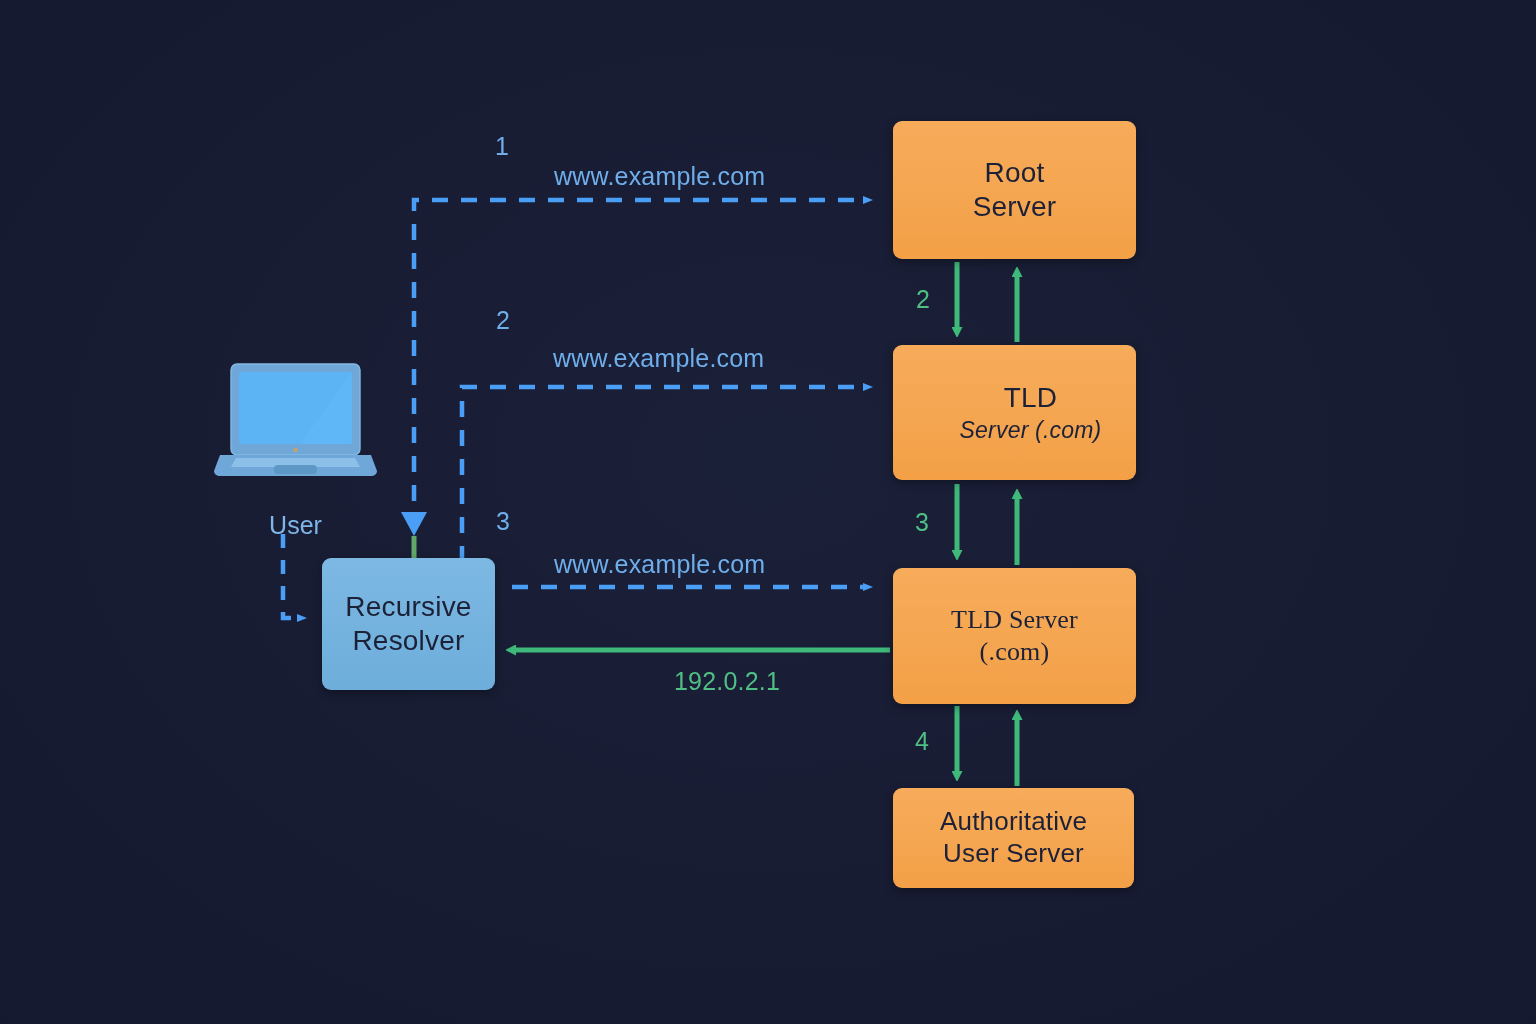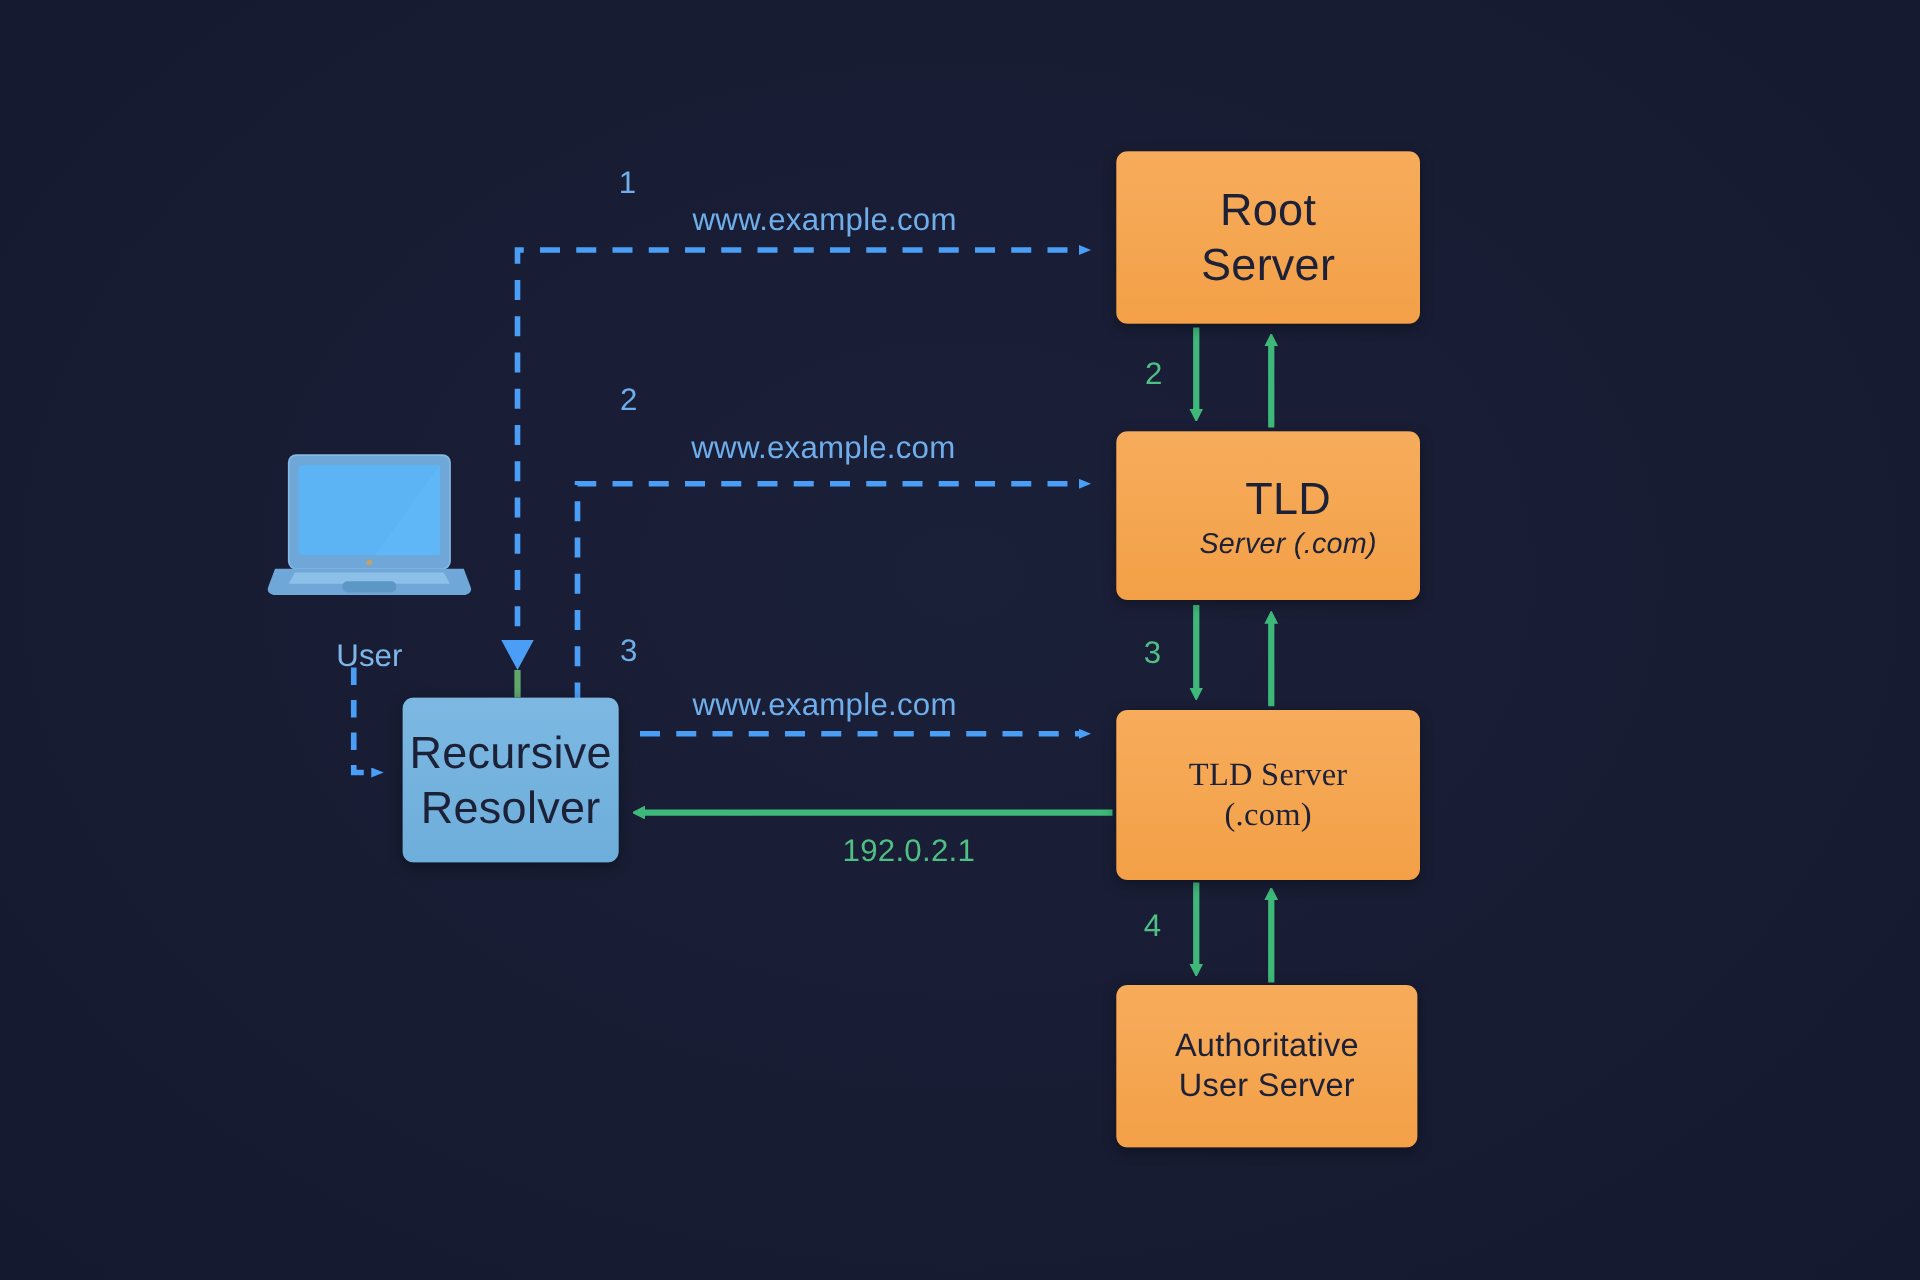--- a/index.html
+++ b/index.html
@@ -46,37 +46,37 @@
   }
   .node.server {
     background: #F5A54E;
     background-image: linear-gradient(180deg, #F7AC5B 0%, #F3A047 100%);
   }
   .node.resolver {
     background: #74B3DF;
     background-image: linear-gradient(180deg, #7CB8E2 0%, #6EAEDB 100%);
   }
   .node .line-primary {
-    font-size: 36px;
+    font-size: 28px;
     letter-spacing: 0.2px;
   }
   .node .line-secondary {
     font-size: 23px;
     letter-spacing: 0.2px;
     font-style: italic;
   }
   .node .line-equal {
     font-size: 26px;
     letter-spacing: 0.2px;
   }
 
   #node-root        { left: 893px; top: 121px; width: 243px; height: 138px; }
   #node-tld         { left: 893px; top: 345px; width: 243px; height: 135px; padding-left: 32px; }
   #node-tld2        { left: 893px; top: 568px; width: 243px; height: 136px; font-family: Liberation Serif, serif; }
-  #node-auth        { left: 893px; top: 788px; width: 241px; height: 130px; }
+  #node-auth        { left: 893px; top: 788px; width: 241px; height: 100px; }
   #node-resolver    { left: 322px; top: 558px; width: 173px; height: 132px; }
 
   
   #user-group {
     position: absolute;
     left: 214px;
     top: 361px;
     width: 163px;
     height: 165px;
   }

